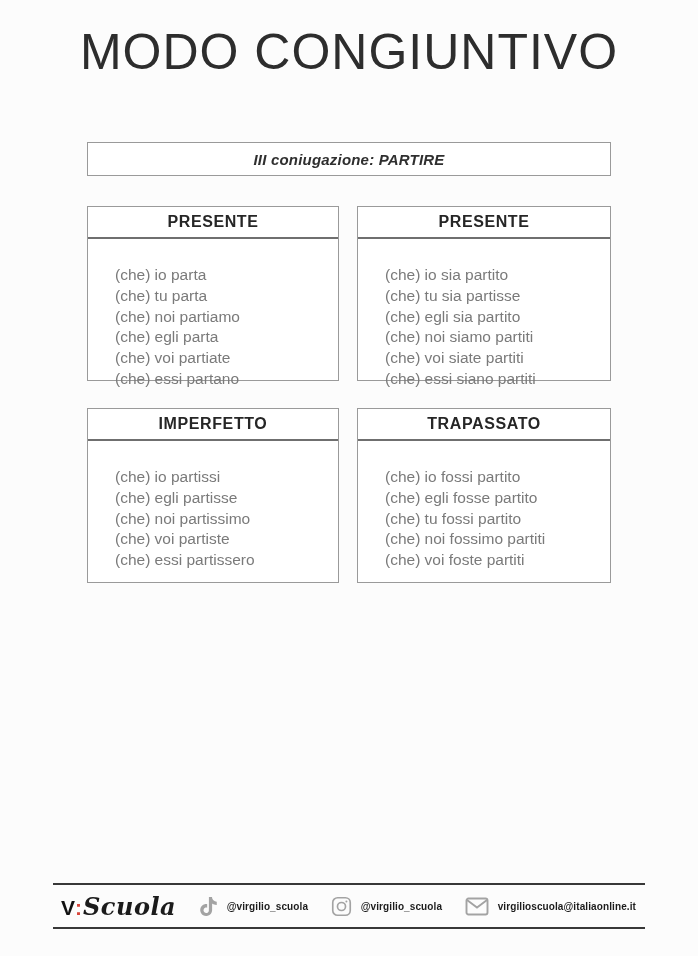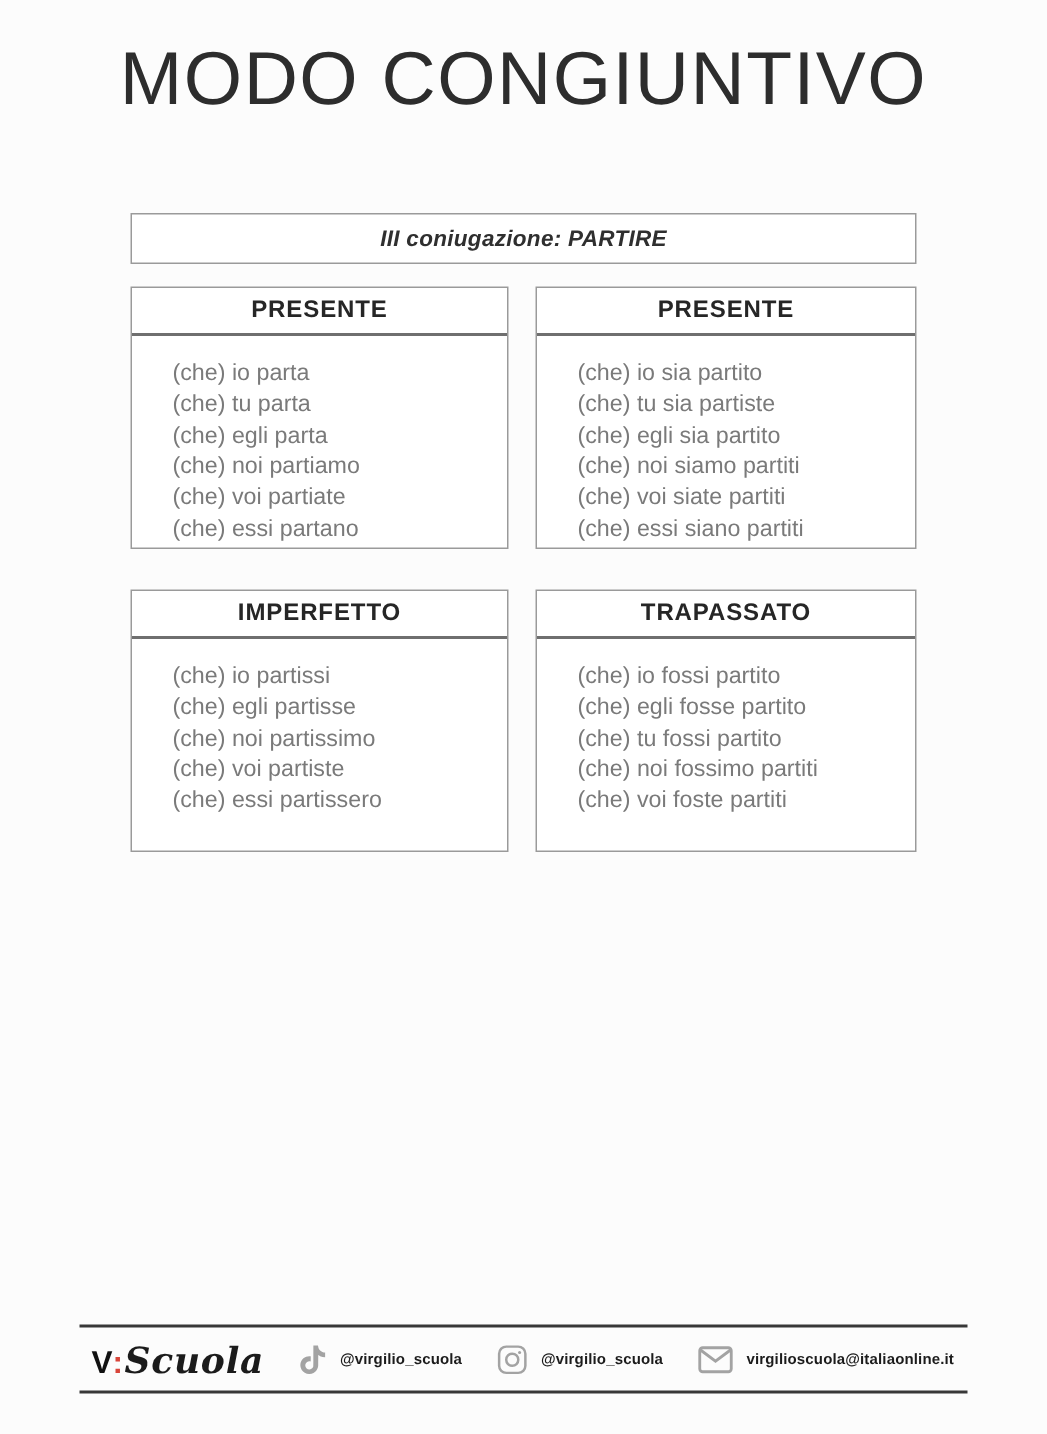--- a/index.html
+++ b/index.html
@@ -43,21 +43,21 @@
   .subtitle-box span{
     font-style:italic;
     font-weight:bold;
     font-size:15px;
     color:#2f2f2f;
     letter-spacing:0.2px;
   }
 
   .grid{
     width:524px;
-    margin:15px auto 0;
+    margin:30px auto 0;
     display:grid;
     grid-template-columns:252px 254px;
     column-gap:18px;
     row-gap:27px;
   }
   .tense-box{
     height:175px;
     border:1px solid var(--box-border);
     background:#ffffff;
   }
@@ -67,21 +67,21 @@
     display:flex;align-items:center;justify-content:center;
   }
   .tense-box header span{
     font-weight:bold;
     font-size:16px;
     letter-spacing:0.6px;
     color:#262626;
   }
   .tense-box ul{
     list-style:none;
-    padding:15px 6px 0 27px;
+    padding:26px 6px 0 27px;
   }
   .tense-box li{
     font-size:15.5px;
     line-height:20.8px;
     color:var(--body-text);
   }
 
   .footer{
     position:absolute;
     left:53px;
@@ -139,34 +139,34 @@
 
   <div class="grid">
 
     <section class="tense-box">
       <header>
         <span>PRESENTE</span>
       </header>
       <ul>
           <li>(che) io parta</li>
           <li>(che) tu parta</li>
+          <li>(che) noi partiamo</li>
           <li>(che) egli parta</li>
-          <li>(che) noi partiamo</li>
           <li>(che) voi partiate</li>
           <li>(che) essi partano</li>
         </ul>
     </section>
 
     <section class="tense-box">
       <header>
         <span>PRESENTE</span>
       </header>
       <ul>
           <li>(che) io sia partito</li>
-          <li>(che) tu sia partiste</li>
+          <li>(che) tu sia partisse</li>
           <li>(che) egli sia partito</li>
           <li>(che) noi siamo partiti</li>
           <li>(che) voi siate partiti</li>
           <li>(che) essi siano partiti</li>
         </ul>
     </section>
 
     <section class="tense-box">
       <header>
         <span>IMPERFETTO</span>

